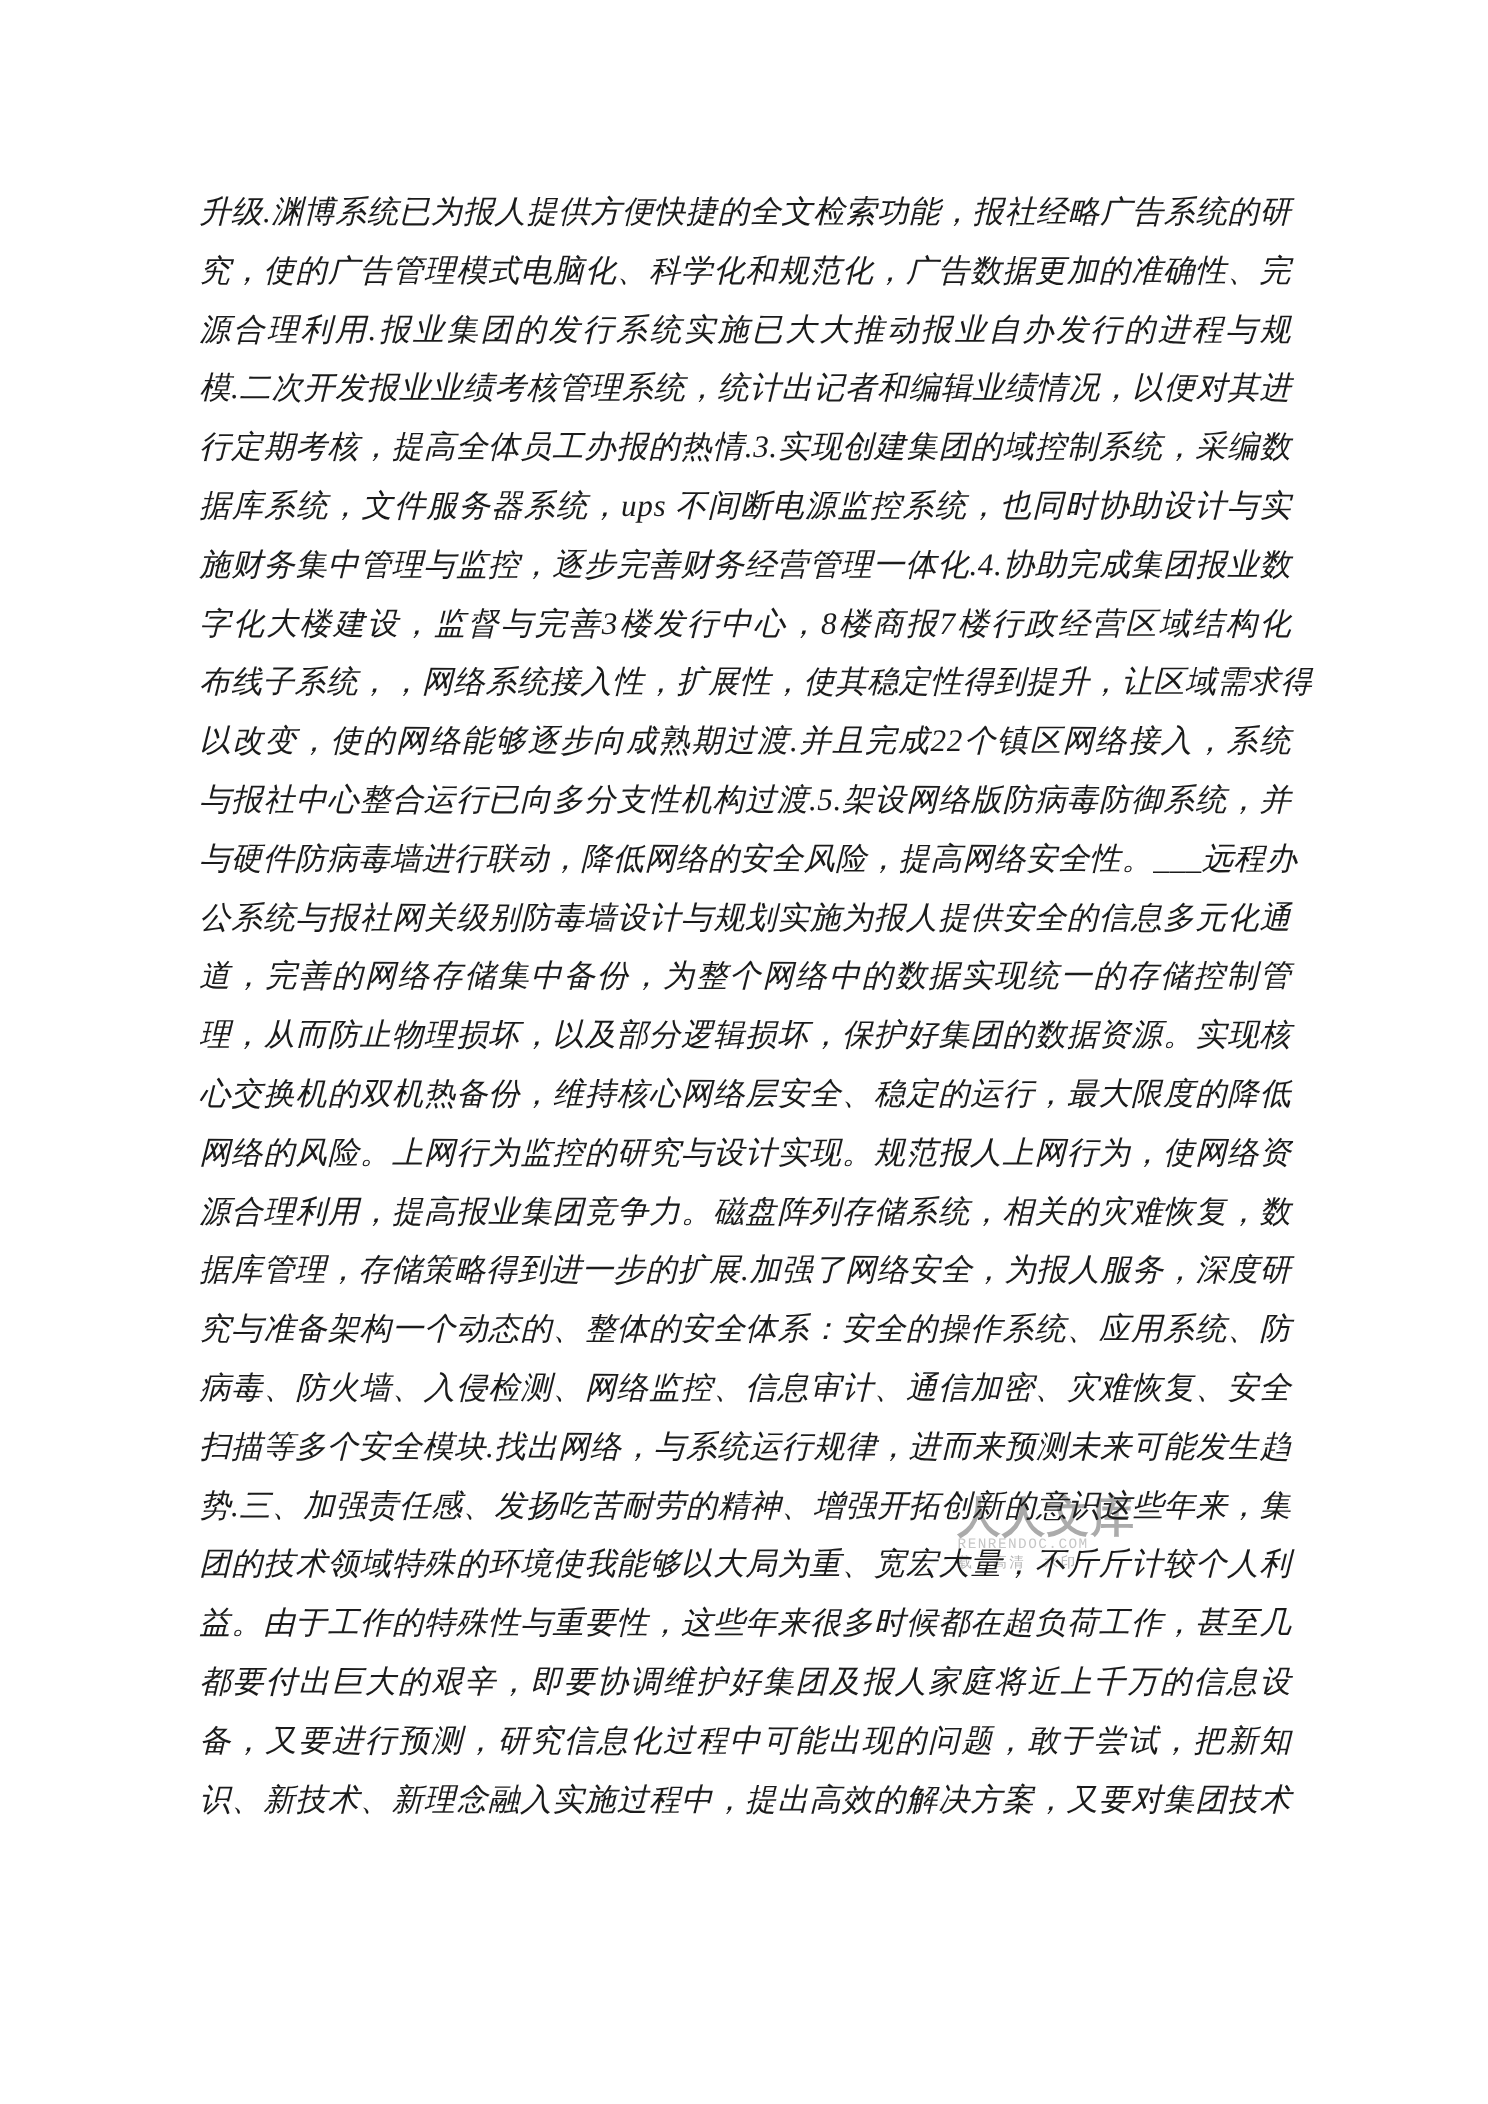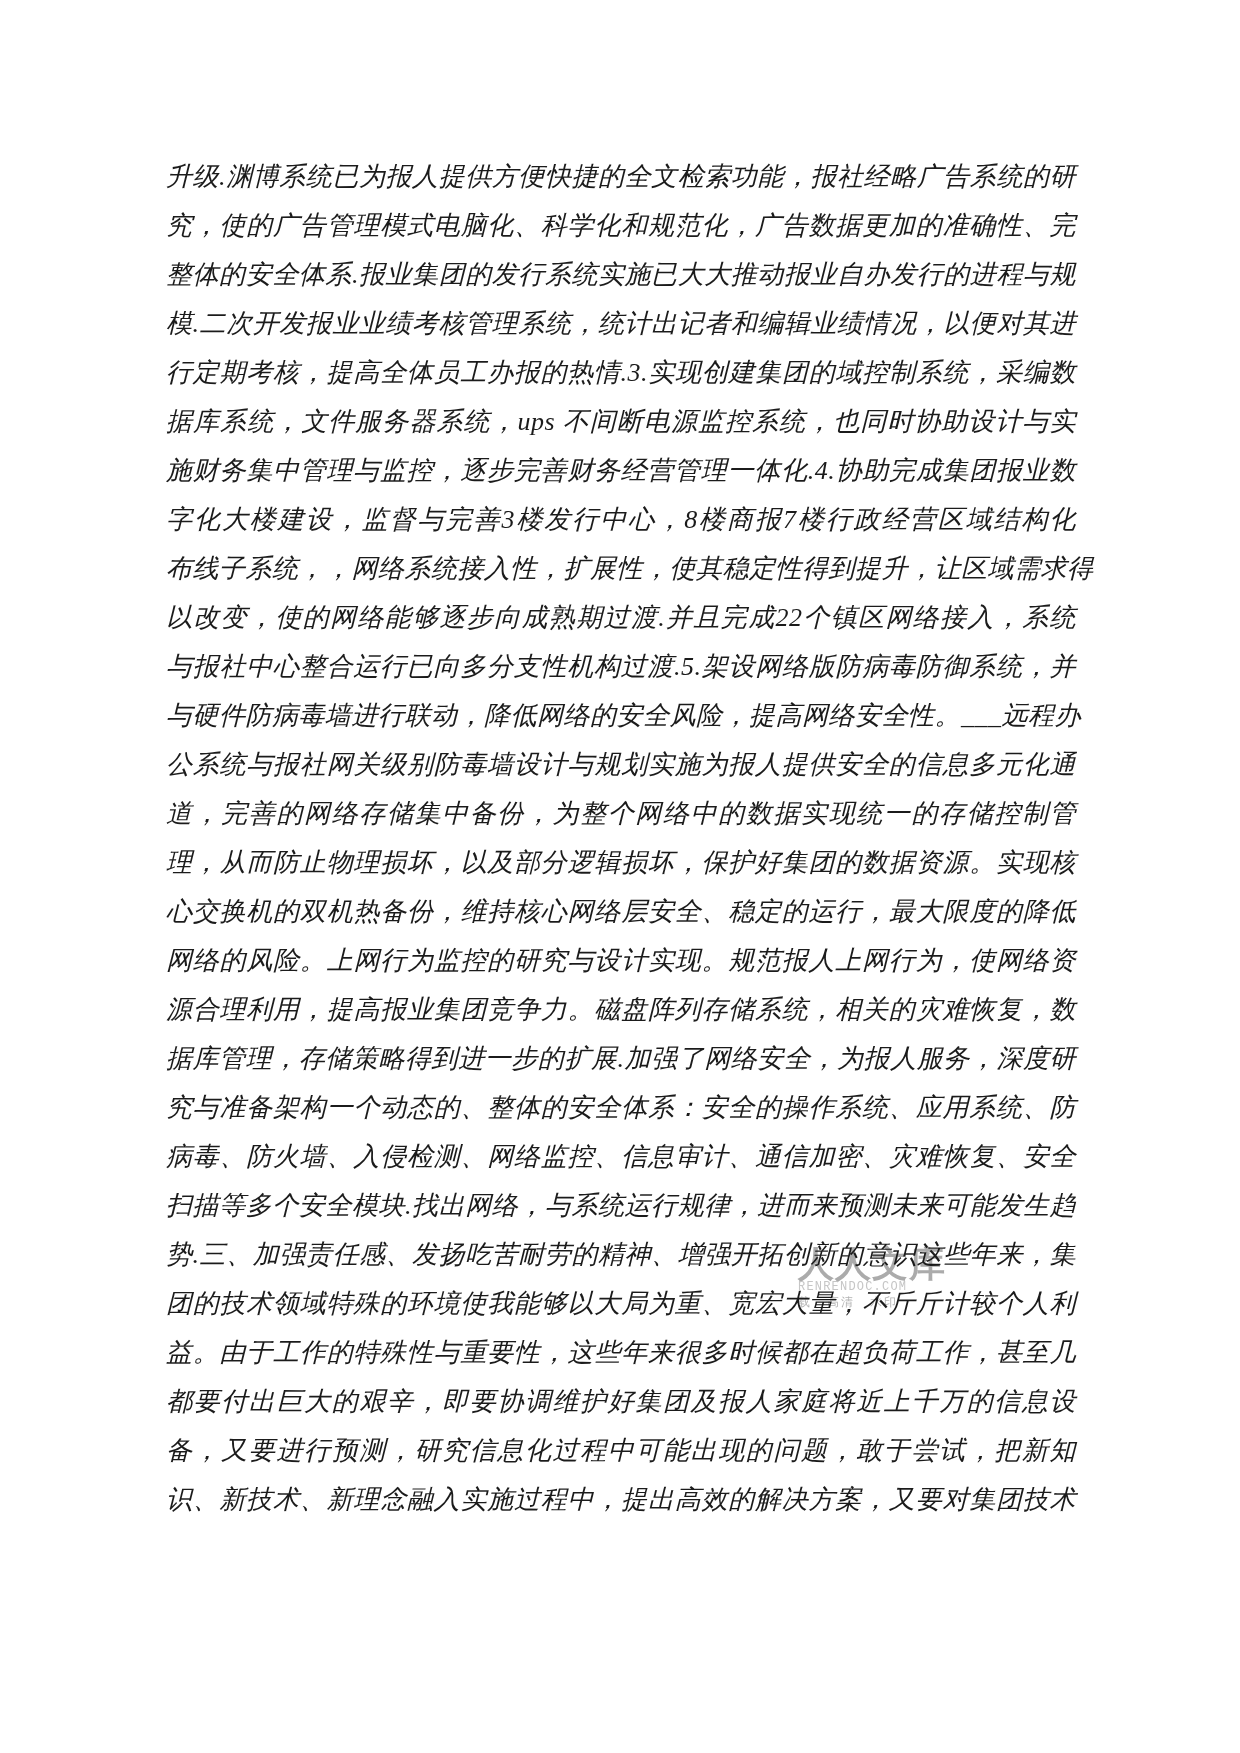--- a/index.html
+++ b/index.html
@@ -77,21 +77,21 @@
 
   <div class="watermark">
     <div class="watermark-title">人人文库</div>
     <div class="watermark-domain">RENRENDOC.COM</div>
     <div class="watermark-tagline">载 高清 水印</div>
   </div>
 
   <div class="text-block">
     <div class="text-line">升级.渊博系统已为报人提供方便快捷的全文检索功能，报社经略广告系统的研</div>
     <div class="text-line">究，使的广告管理模式电脑化、科学化和规范化，广告数据更加的准确性、完</div>
-    <div class="text-line">整体的安全体系.报业集团的发行系统实施已大大推动报业自办发行的进程与规</div>
+    <div class="text-line">源合理利用.报业集团的发行系统实施已大大推动报业自办发行的进程与规</div>
     <div class="text-line">模.二次开发报业业绩考核管理系统，统计出记者和编辑业绩情况，以便对其进</div>
     <div class="text-line">行定期考核，提高全体员工办报的热情.3.实现创建集团的域控制系统，采编数</div>
     <div class="text-line">据库系统，文件服务器系统，ups 不间断电源监控系统，也同时协助设计与实</div>
     <div class="text-line">施财务集中管理与监控，逐步完善财务经营管理一体化.4.协助完成集团报业数</div>
     <div class="text-line">字化大楼建设，监督与完善3楼发行中心，8楼商报7楼行政经营区域结构化</div>
     <div class="text-line">布线子系统，，网络系统接入性，扩展性，使其稳定性得到提升，让区域需求得</div>
     <div class="text-line">以改变，使的网络能够逐步向成熟期过渡.并且完成22个镇区网络接入，系统</div>
     <div class="text-line">与报社中心整合运行已向多分支性机构过渡.5.架设网络版防病毒防御系统，并</div>
     <div class="text-line">与硬件防病毒墙进行联动，降低网络的安全风险，提高网络安全性。___远程办</div>
     <div class="text-line">公系统与报社网关级别防毒墙设计与规划实施为报人提供安全的信息多元化通</div>

